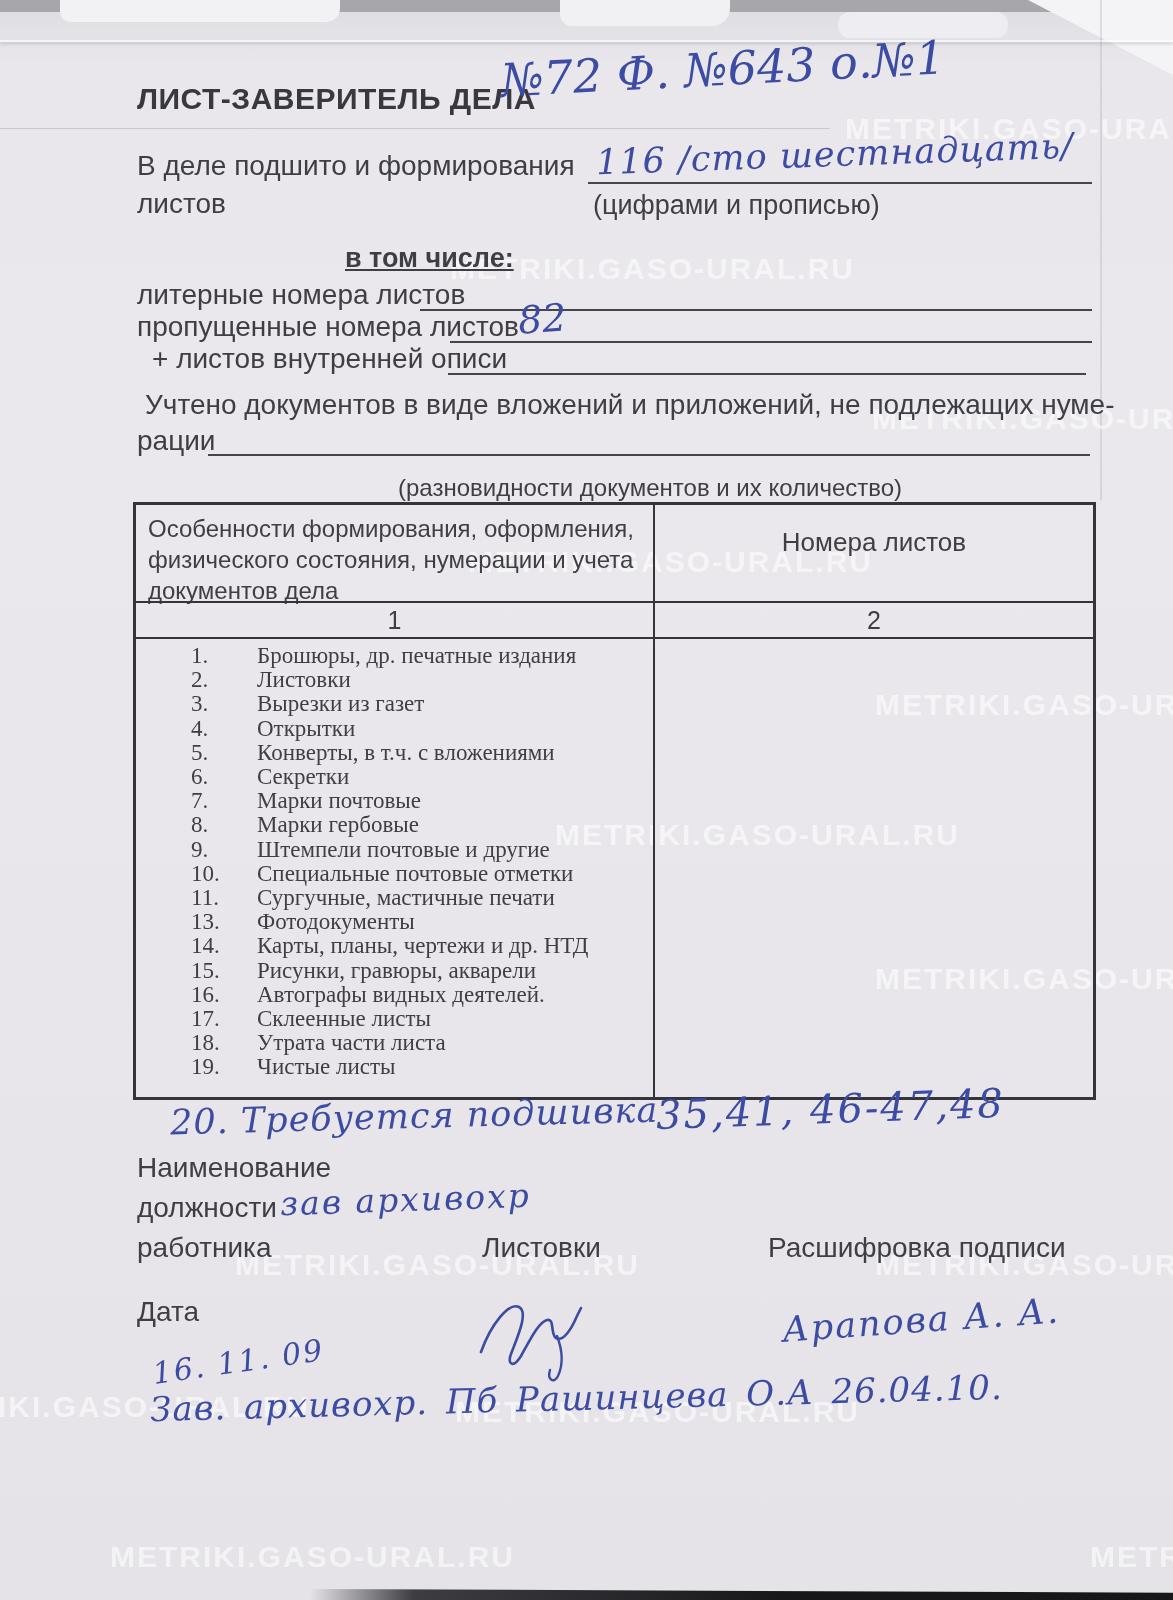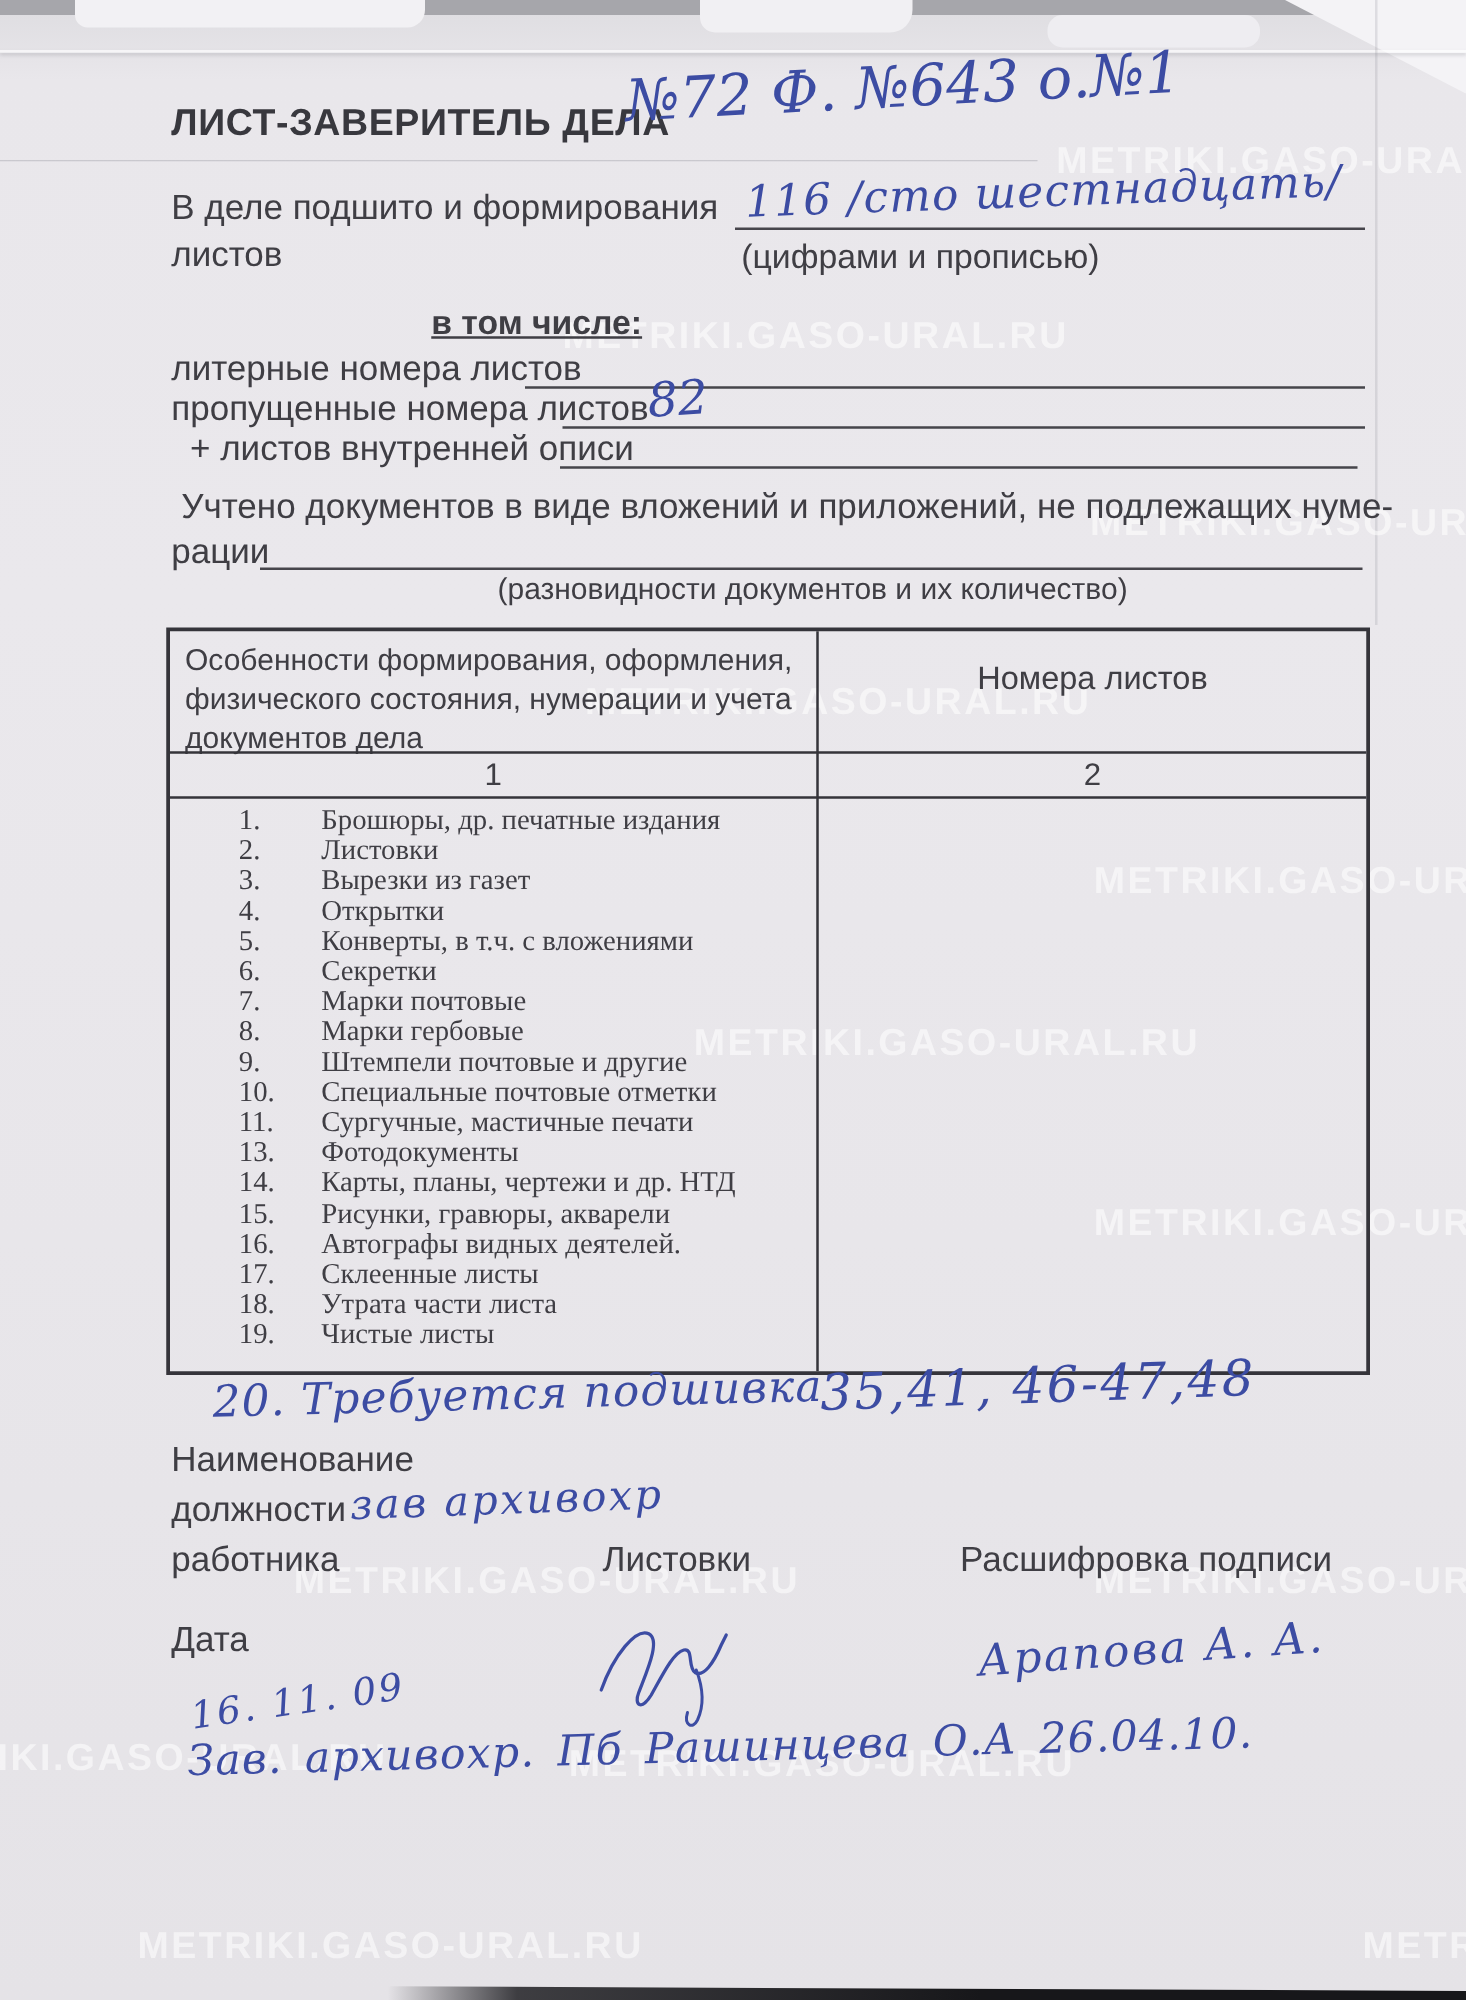--- a/index.html
+++ b/index.html
@@ -98,21 +98,21 @@
   <div class="p t28" style="left:137px;top:311px;">пропущенные номера листов</div>
   <div class="line" style="left:450px;top:311px;width:642px;height:30px;"></div>
   <div class="hw" style="left:518px;top:297px;font-size:38px;transform:rotate(-4deg);">82</div>
 
   <div class="p t28" style="left:152px;top:343px;">+ листов внутренней описи</div>
   <div class="line" style="left:448px;top:343px;width:638px;height:30px;"></div>
 
   <div class="p t28" style="left:145px;top:389px;">Учтено документов в виде вложений и приложений, не подлежащих нуме-</div>
   <div class="p t28" style="left:137px;top:425px;">рации</div>
   <div class="line" style="left:208px;top:425px;width:882px;height:29px;"></div>
-  <div class="p t24" style="left:398px;top:458px;">(разновидности документов и их количество)</div>
+  <div class="p t24" style="left:398px;top:474px;">(разновидности документов и их количество)</div>
 
   <div class="tbl">
     <div class="col-split"></div>
     <div class="hdr">
       <div class="hdr-c1 p" style="position:absolute;">Особенности формирования, оформления, физического состояния, нумерации и учета документов дела</div>
       <div class="hdr-c2 p" style="position:absolute;">Номера листов</div>
     </div>
     <div class="numrow">
       <div class="num1 p">1</div>
       <div class="num2 p">2</div>

